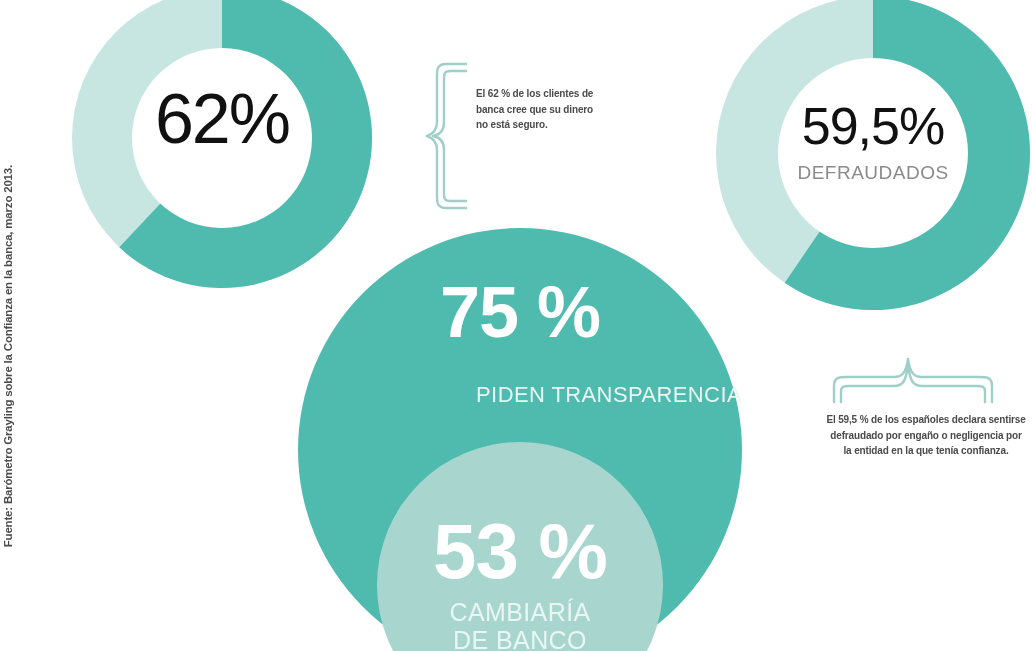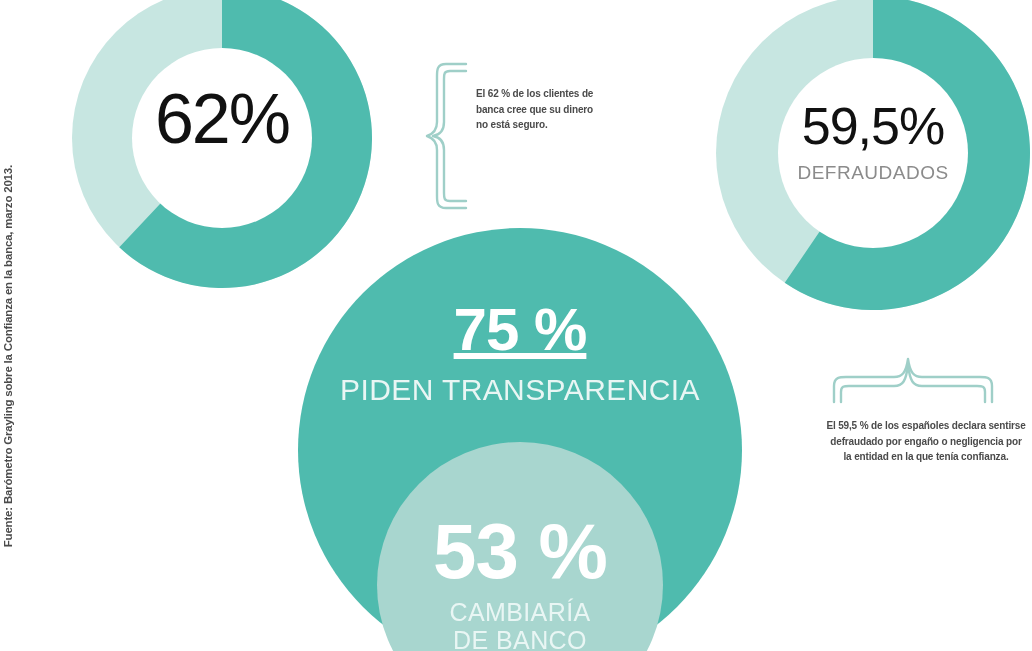--- a/index.html
+++ b/index.html
@@ -55,42 +55,42 @@
     left:377px;top:442px;width:286px;height:286px;background:#a8d6cf;
   }
   .big-num{
     position:absolute;left:0;right:0;text-align:center;
     color:#ffffff;font-weight:700;line-height:1;
   }
   .big-sub{
     position:absolute;left:0;right:0;text-align:center;
     color:#e9f6f4;font-weight:400;line-height:1.12;
   }
-  #circle-transparency .big-num{top:72px;font-size:60px;letter-spacing:-1px;text-decoration:underline;}
-  #circle-transparency .big-sub{top:145px;font-size:30px;letter-spacing:.4px;}
+  #circle-transparency .big-num{top:48px;font-size:72px;letter-spacing:-1px;}
+  #circle-transparency .big-sub{top:155px;font-size:22px;letter-spacing:.4px;text-align:right;}
   #circle-change .big-num{top:70px;font-size:78px;letter-spacing:-1px;}
   #circle-change .big-sub{top:156px;font-size:25px;letter-spacing:.4px;}
 
   
   .callout{position:absolute;}
   .callout-text{
     color:#4b4b4b;font-weight:700;font-size:10px;line-height:1.55;
     letter-spacing:-0.15px;
   }
   #callout-insecure{left:424px;top:60px;width:190px;height:170px;}
   #callout-insecure .brace{position:absolute;left:0;top:0;}
   #callout-insecure .callout-text{position:absolute;left:52px;top:26px;width:120px;text-align:left;}
 
   #callout-transparency{left:48px;top:398px;width:225px;height:156px;}
   #callout-transparency .brace{position:absolute;right:0;top:0;}
   #callout-transparency .callout-text{position:absolute;left:0;top:18px;width:170px;text-align:right;}
 
   #callout-defrauded{left:826px;top:356px;width:200px;height:200px;}
   #callout-defrauded .brace{position:absolute;left:4px;top:0;}
-  #callout-defrauded .callout-text{position:absolute;left:0;top:62px;width:200px;text-align:center;}
+  #callout-defrauded .callout-text{position:absolute;left:0;top:56px;width:200px;text-align:center;}
 </style>
 </head>
 <body>
 
 <div class="stage">
 
   <div class="source">Fuente: Barómetro Grayling sobre la Confianza en la banca, marzo 2013.</div>
 
   <div class="donut" id="donut-insecure">
     <svg width="300" height="300" viewBox="0 0 300 300" style="position:absolute;left:0;top:0;">

